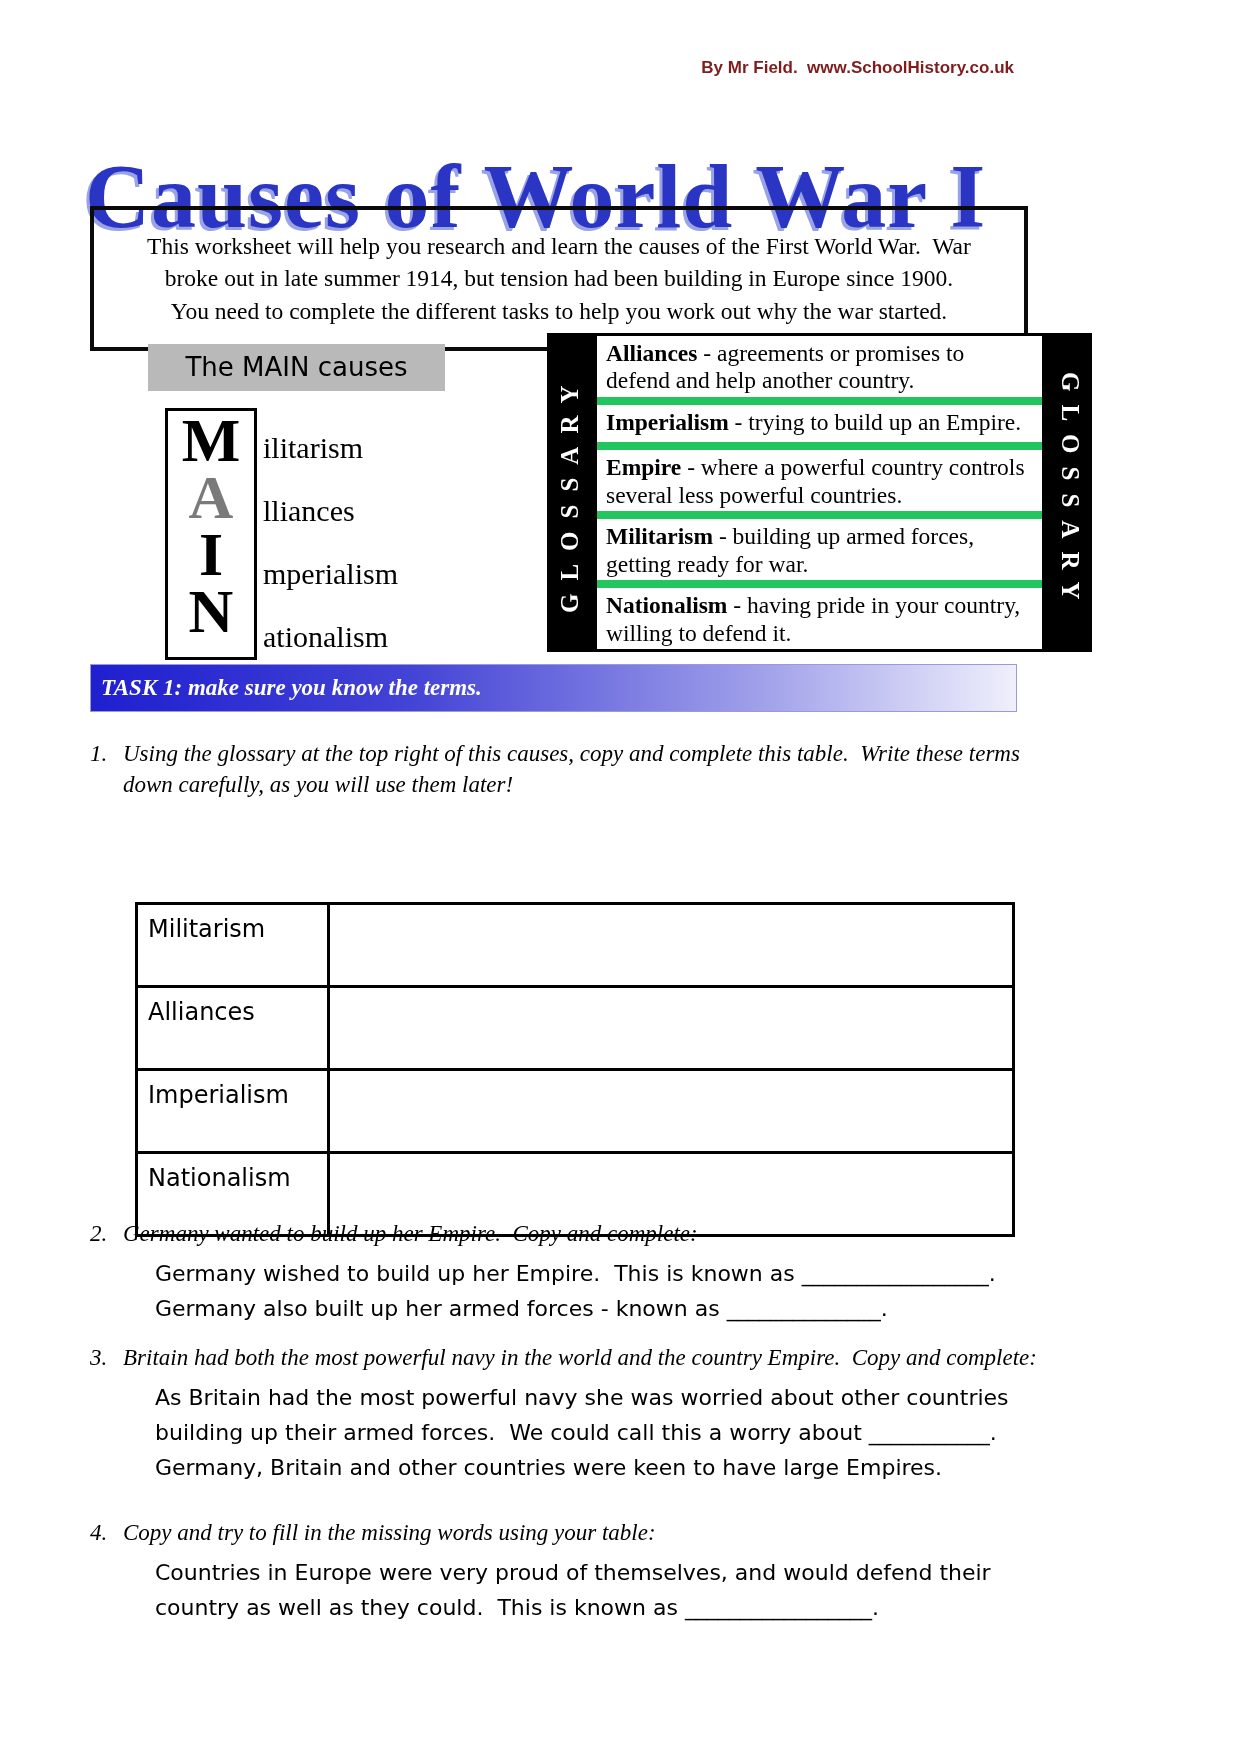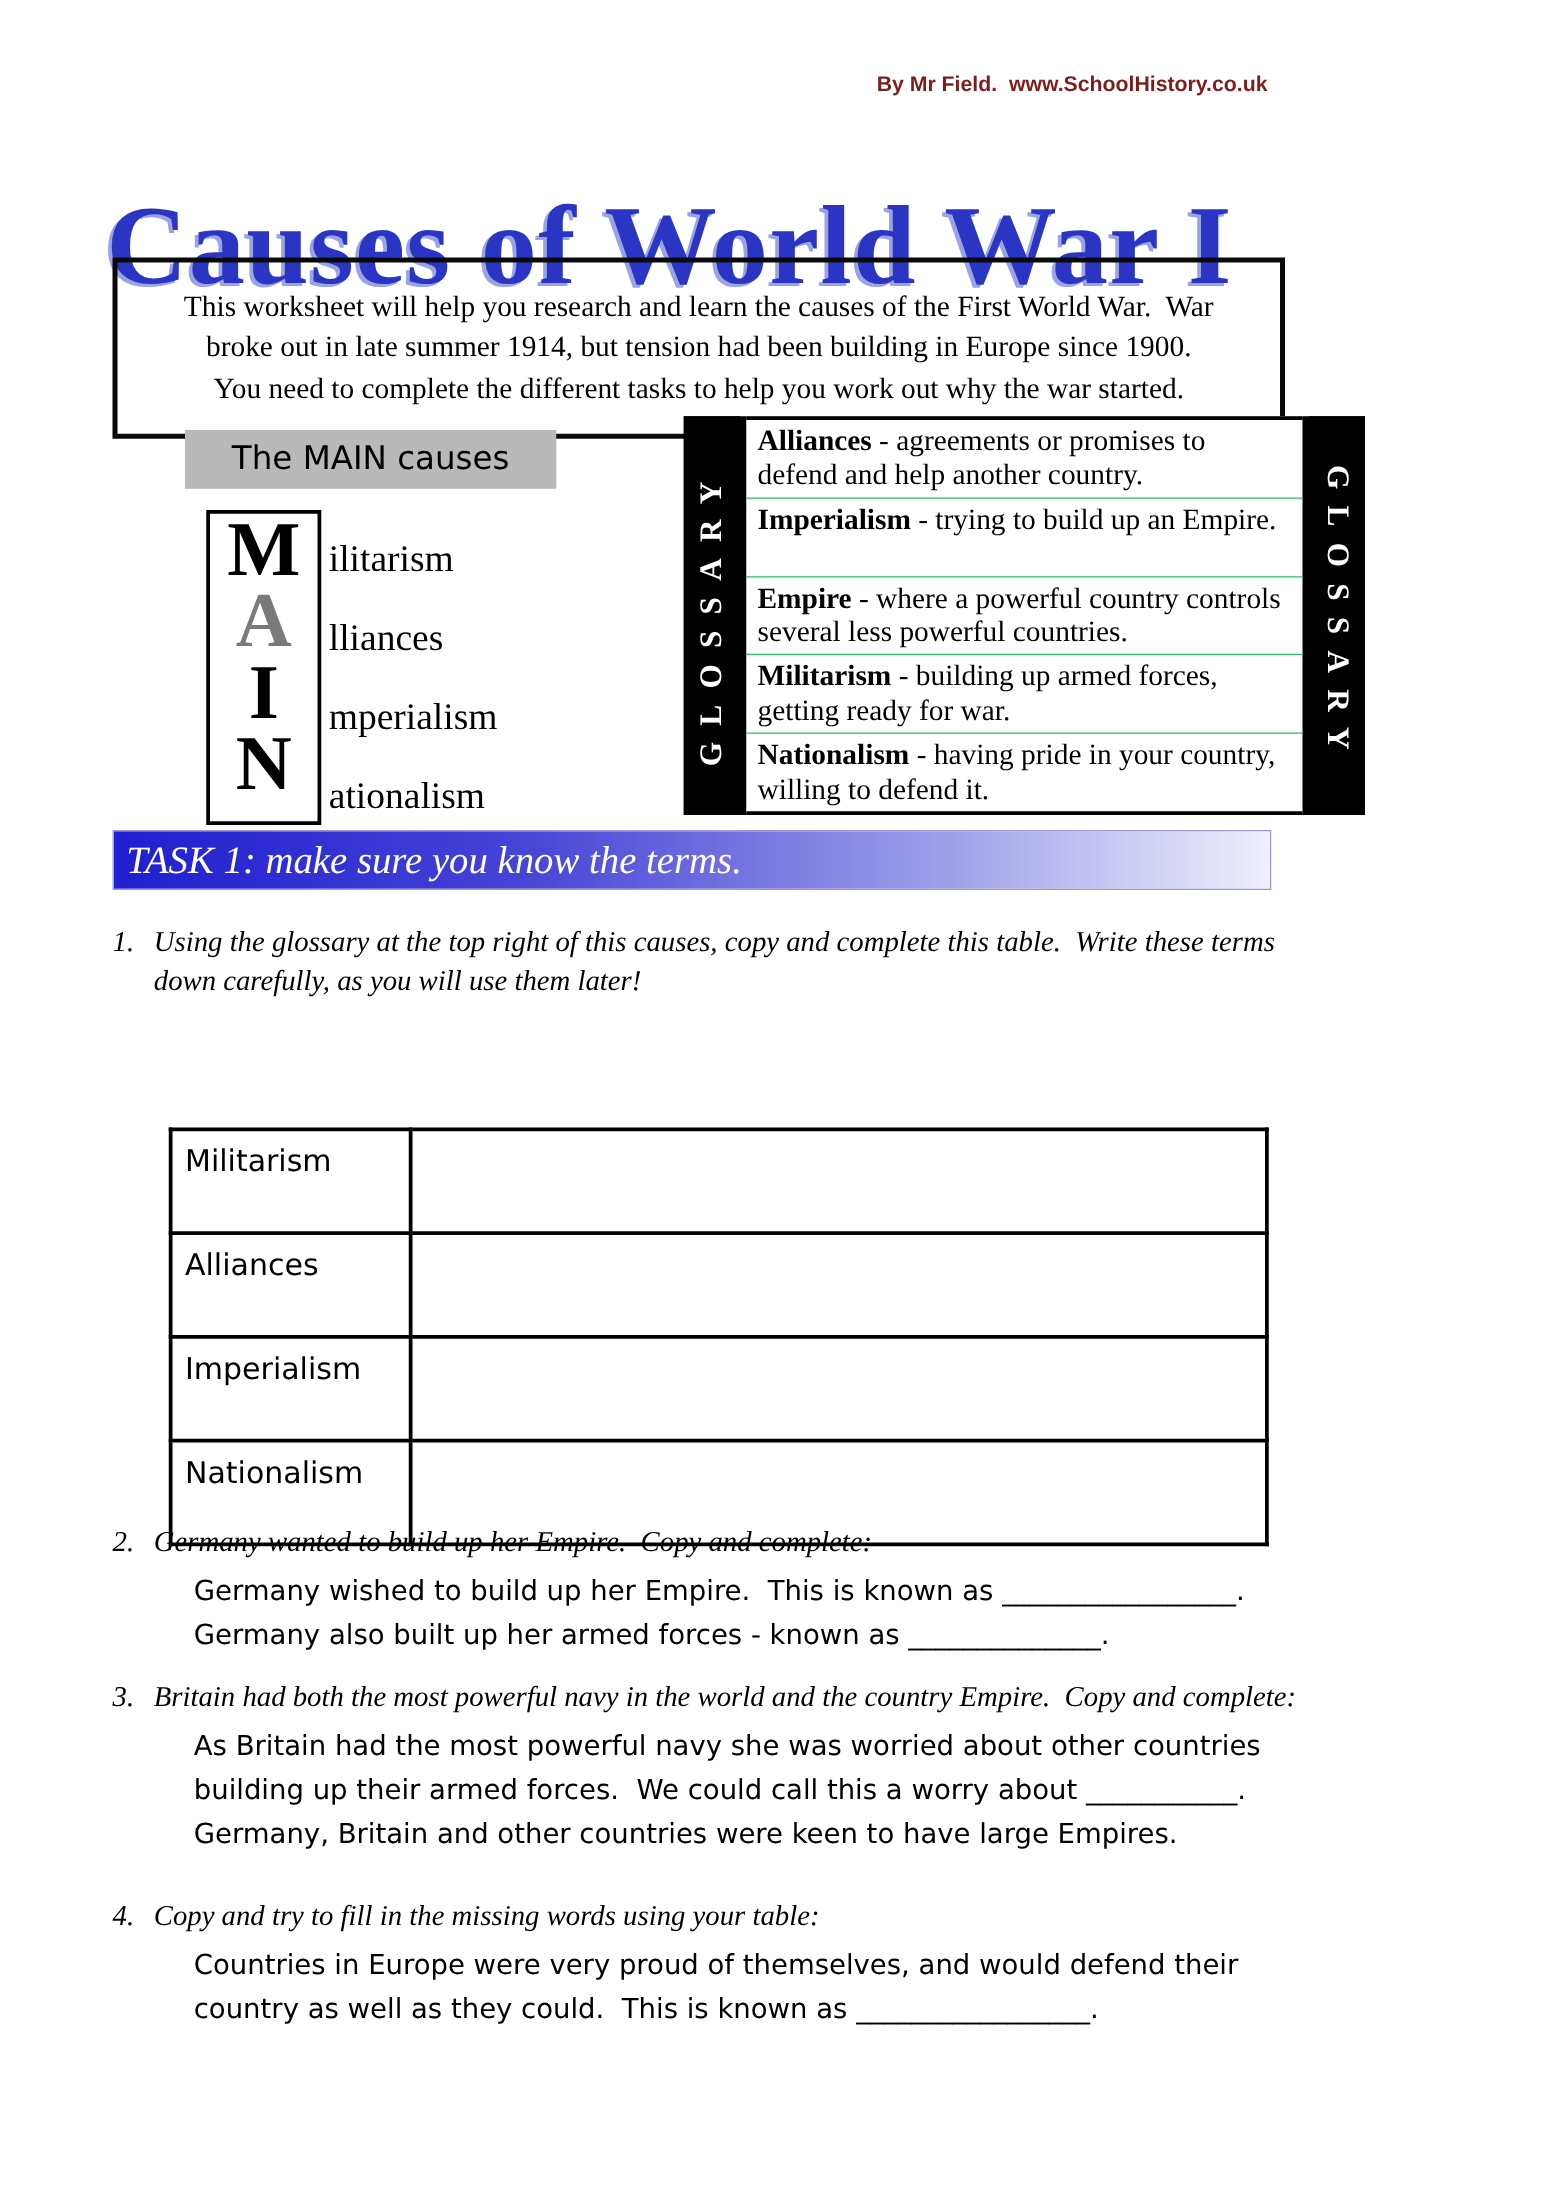--- a/index.html
+++ b/index.html
@@ -31,28 +31,28 @@
 
   
   .glossary{top:333px;left:547px;width:545px;height:319px;display:flex;background:#000;}
   .gband{width:45px;background:#000;color:#fff;display:flex;align-items:center;justify-content:center;
     font-size:25px;font-weight:bold;letter-spacing:13px;font-family:"Liberation Serif",serif;}
   .gband-left{writing-mode:vertical-rl;transform:rotate(180deg);}
   .gband-right{writing-mode:vertical-rl;}
   .gmid{flex:1;margin:0 5px;background:#fff;border-top:3px solid #000;border-bottom:3px solid #000;
     display:flex;flex-direction:column;}
   .grow{flex:1;padding:4px 9px 2px 9px;font-size:23.5px;line-height:1.17;}
-  .grow + .grow{border-top:1px solid #22c55e;}
+  .grow + .grow{border-top:8px solid #22c55e;}
   .grow b{font-weight:bold;}
 
   
   .task-banner{top:664px;left:90px;width:925px;height:46px;
     background:linear-gradient(90deg,#1f1fd0 0%,#4444d6 35%,#9f9fea 72%,#efeffc 100%);
     border:1px solid #9a9ad8;display:flex;align-items:center;}
-  .task-banner span{color:#ffffff;font-style:italic;font-weight:normal;font-size:31px;padding-left:10px;}
+  .task-banner span{color:#ffffff;font-style:italic;font-weight:bold;font-size:23px;padding-left:10px;}
 
   
   .question{left:90px;width:950px;}
   .q-head{display:flex;font-style:italic;font-size:23px;line-height:1.35;}
   .q-num{width:33px;flex:0 0 33px;}
   .q-prompt{flex:1;}
   .q-lines{margin-left:65px;margin-top:7px;font-family:"DejaVu Sans",sans-serif;font-size:22px;}
   .q-line{line-height:35px;}
   #q1{top:738px;}
   #q2{top:1218px;}

